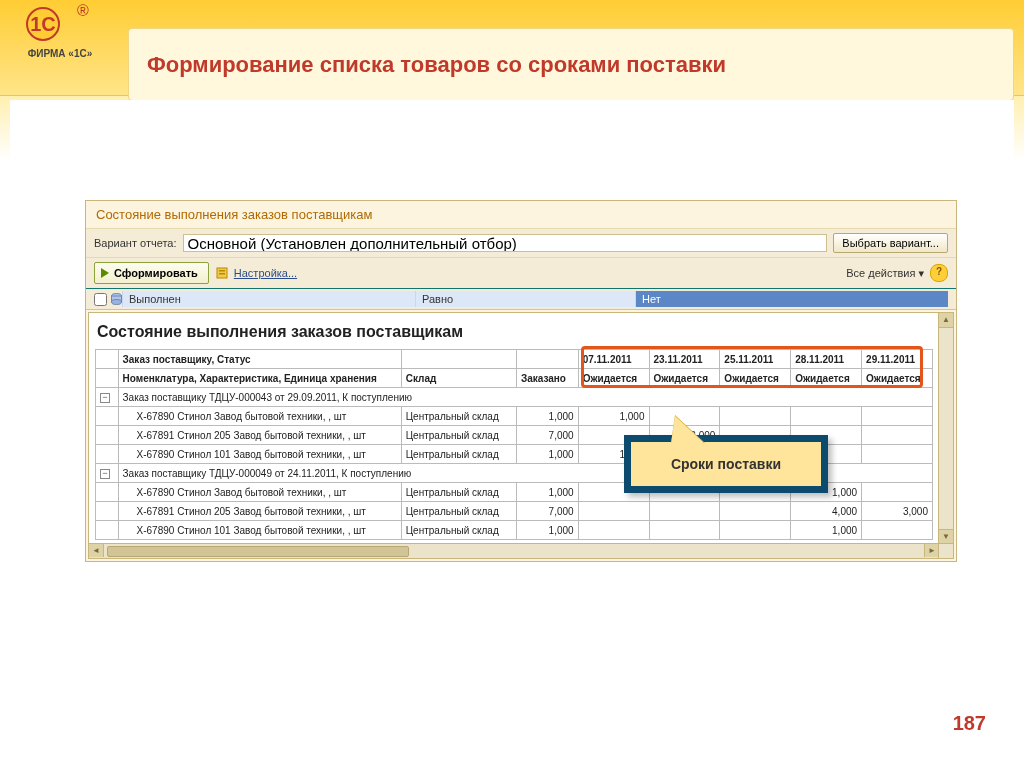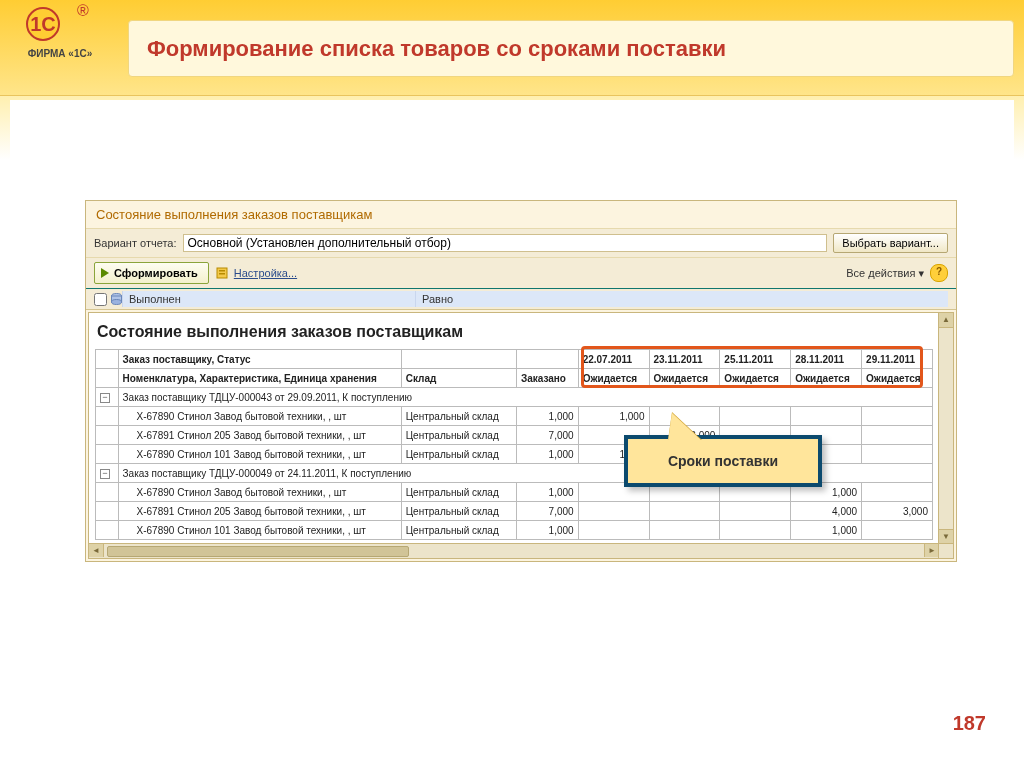--- a/index.html
+++ b/index.html
@@ -1,35 +1,35 @@
 <!DOCTYPE html>
 <html><head>
 <meta charset="utf-8">
 <style>
 html,body{margin:0;padding:0;width:1024px;height:767px;font-family:Arial,Helvetica,sans-serif;overflow:hidden}
 body{background:linear-gradient(to bottom,#ffcd33 0,#ffcd33 28px,#ffeea8 90px,#fff 160px,#fff 100%)}
 
 
 .banner{position:relative;height:95px;background:linear-gradient(to bottom,#ffcd33,#ffe58a);border-bottom:1px solid #e9c45e}
-.banner-inner{position:absolute;left:128px;top:20px;right:10px;height:55px;background:#fff8dc;border:1px solid #f0d680;border-radius:4px;padding:0 18px;display:flex;align-items:center}
+.banner-inner{position:absolute;left:128px;top:28px;right:10px;height:55px;background:#fff8dc;border:1px solid #f0d680;border-radius:4px;padding:8px 18px;display:flex;align-items:center}
 .banner-title{color:#c0392b;font-size:22px;font-weight:bold}
 .logo{position:absolute;left:10px;top:2px;width:100px;text-align:center}
 .logo svg{display:block;margin:0 auto}
 .logo-sub{font-size:10px;font-weight:bold;color:#444;margin-top:-2px}
 
 
 .slide{position:absolute;left:10px;right:10px;top:100px;bottom:10px;background:#fff}
 .pagenum{position:absolute;right:28px;bottom:22px;font-size:20px;font-weight:bold;color:#c0392b}
 
 
 .app{position:absolute;left:75px;top:100px;width:870px;border:1px solid #c9b67d;background:#fcf4df;font-size:11px;color:#333}
 .app-title{padding:6px 10px;color:#b06a00;font-size:13px}
 .variant-row{background:#f4ecd6;padding:4px 8px;display:flex;align-items:center;border-top:1px solid #e6d9ad;border-bottom:1px solid #e6d9ad}
 .variant-row .lbl{margin-right:6px}
-.variant-row input[type=text]{flex:1;height:16px;border:1px solid #cfbf8e;background:#fff;font-size:12px;padding:0 4px;margin-right:6px}
+.variant-row input[type=text]{flex:1;height:16px;border:1px solid #cfbf8e;background:#fff;font-size:15px;padding:0 4px;margin-right:6px}
 .btn{height:20px;border:1px solid #b6a773;background:linear-gradient(#fff,#f0e7c6);border-radius:2px;font-size:11px;padding:0 8px;display:inline-flex;align-items:center;cursor:pointer}
 .toolbar{background:#f4ecd6;padding:4px 8px;display:flex;align-items:center;border-bottom:1px solid #0f766e}
 .btn-main{height:22px;border:1px solid #8aa43a;background:linear-gradient(#fdfdf1,#f3f0cc);border-radius:2px;font-size:11px;font-weight:bold;padding:0 10px 0 6px;display:inline-flex;align-items:center;cursor:pointer;margin-right:6px}
 .btn-main .tri{width:0;height:0;border-top:5px solid transparent;border-bottom:5px solid transparent;border-left:8px solid #5a8a00;margin-right:5px}
 .lnk{color:#2b4c8c;text-decoration:underline;cursor:pointer;font-size:11px;margin-left:2px}
 .icn{width:14px;height:14px;display:inline-block;vertical-align:middle;margin-right:3px}
 .spacer{flex:1}
 .help{width:16px;height:16px;border-radius:8px;background:#ffcf3a;border:1px solid #d9a400;color:#8a5a00;font-size:10px;font-weight:bold;text-align:center;line-height:14px;margin-left:6px;cursor:pointer}
 
 .filter-row{display:flex;align-items:center;background:#f4ecd6;padding:2px 8px;border-bottom:1px solid #d5c592}
@@ -54,21 +54,21 @@
 
 .grid-inner{margin-right:14px;padding:4px 6px}
 .rpt-title{font-size:16px;font-weight:bold;color:#222;padding:6px 2px 8px}
 table.rpt{border-collapse:collapse;width:100%;font-size:10px;color:#222}
 table.rpt td,table.rpt th{border:1px solid #bbb;padding:2px 4px;text-align:left;height:14px;white-space:nowrap;overflow:hidden}
 table.rpt th{font-weight:bold;background:#fff}
 table.rpt td.num{text-align:right}
 table.rpt tr.grp td{background:#fff;font-size:10px}
 .tree{width:8px;height:8px;border:1px solid #888;display:inline-block;text-align:center;line-height:7px;font-size:9px;color:#555;margin-right:2px;background:#fff}
 .hi{position:absolute;border:3px solid #e2561b;border-radius:4px;pointer-events:none}
-.callout{position:absolute;width:170px;background:#ffe59b;border:4px solid #0c4a6e;box-shadow:4px 4px 6px rgba(0,0,0,.25);padding:14px 10px;font-size:14px;font-weight:bold;color:#333;text-align:center}
+.callout{position:absolute;width:170px;background:#ffe59b;border:7px solid #0c4a6e;box-shadow:4px 4px 6px rgba(0,0,0,.25);padding:14px 10px;font-size:14px;font-weight:bold;color:#333;text-align:center}
 .callout .ptr{position:absolute;top:-26px;left:40px;width:0;height:0;border-left:4px solid transparent;border-right:30px solid transparent;border-bottom:28px solid #ffe59b;filter:drop-shadow(0 -1px 0 #d4a93e)}
 </style>
 </head>
 <body>
 
 <div class="banner">
   <div class="logo">
     <svg width="70" height="48" viewBox="0 0 70 48">
       <circle cx="18" cy="22" r="16" fill="#ffcd33" stroke="#c0392b" stroke-width="2"></circle>
       <text x="18" y="29" text-anchor="middle" font-size="20" font-weight="bold" fill="#c0392b">1C</text>
@@ -115,34 +115,35 @@
       <span class="cyl">
         <svg width="11" height="12">
             <ellipse cx="5.5" cy="3" rx="5" ry="2.5" fill="#b0c4e8" stroke="#6a86b8"></ellipse>
             <rect x="0.5" y="3" width="10" height="6" fill="#b0c4e8" stroke="#6a86b8"></rect>
             <ellipse cx="5.5" cy="9" rx="5" ry="2.5" fill="#9ab2df" stroke="#6a86b8"></ellipse>
           </svg>
       </span>
       <div class="filter-cells">
         <div class="fc a">Выполнен</div>
         <div class="fc b">Равно</div>
+        <div class="fc c">Нет</div>
       </div>
     </div>
 
     <div class="grid-wrap">
       <div class="grid-inner">
         <div class="rpt-title">Состояние выполнения заказов поставщикам</div>
         <table class="rpt" id="rpt-table">
             <tbody>
               <tr>
                 <th style="width:14px"></th>
                 <th colspan="1" style="width:280px">Заказ поставщику, Статус</th>
                 <th style="width:110px"></th>
                 <th style="width:55px"></th>
-                <th style="width:64px">22.07.2011</th>
+                <th style="width:64px">07.11.2011</th>
                 <th style="width:64px">23.11.2011</th>
                 <th style="width:64px">25.11.2011</th>
                 <th style="width:64px">28.11.2011</th>
                 <th style="width:64px">29.11.2011</th>
               </tr>
               <tr>
                 <th></th>
                 <th>Номенклатура, Характеристика, Единица хранения</th>
                 <th>Склад</th>
                 <th>Заказано</th>

